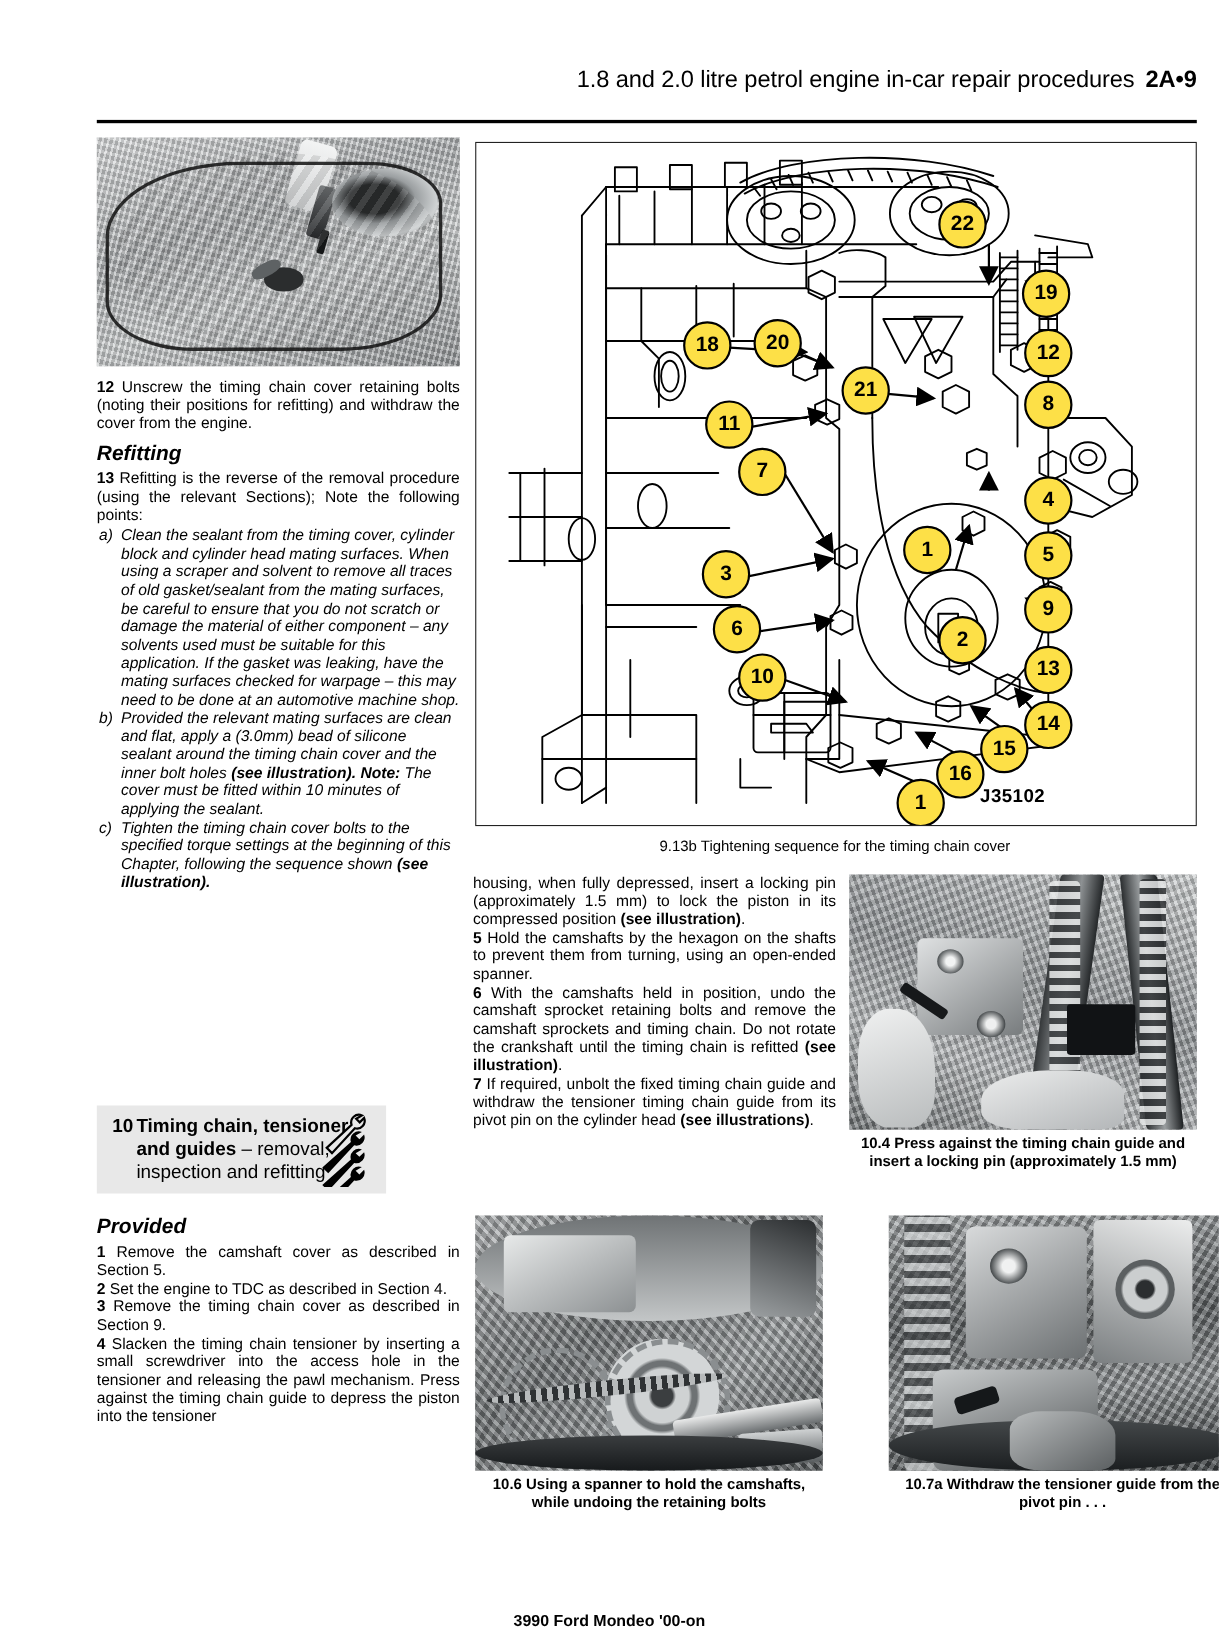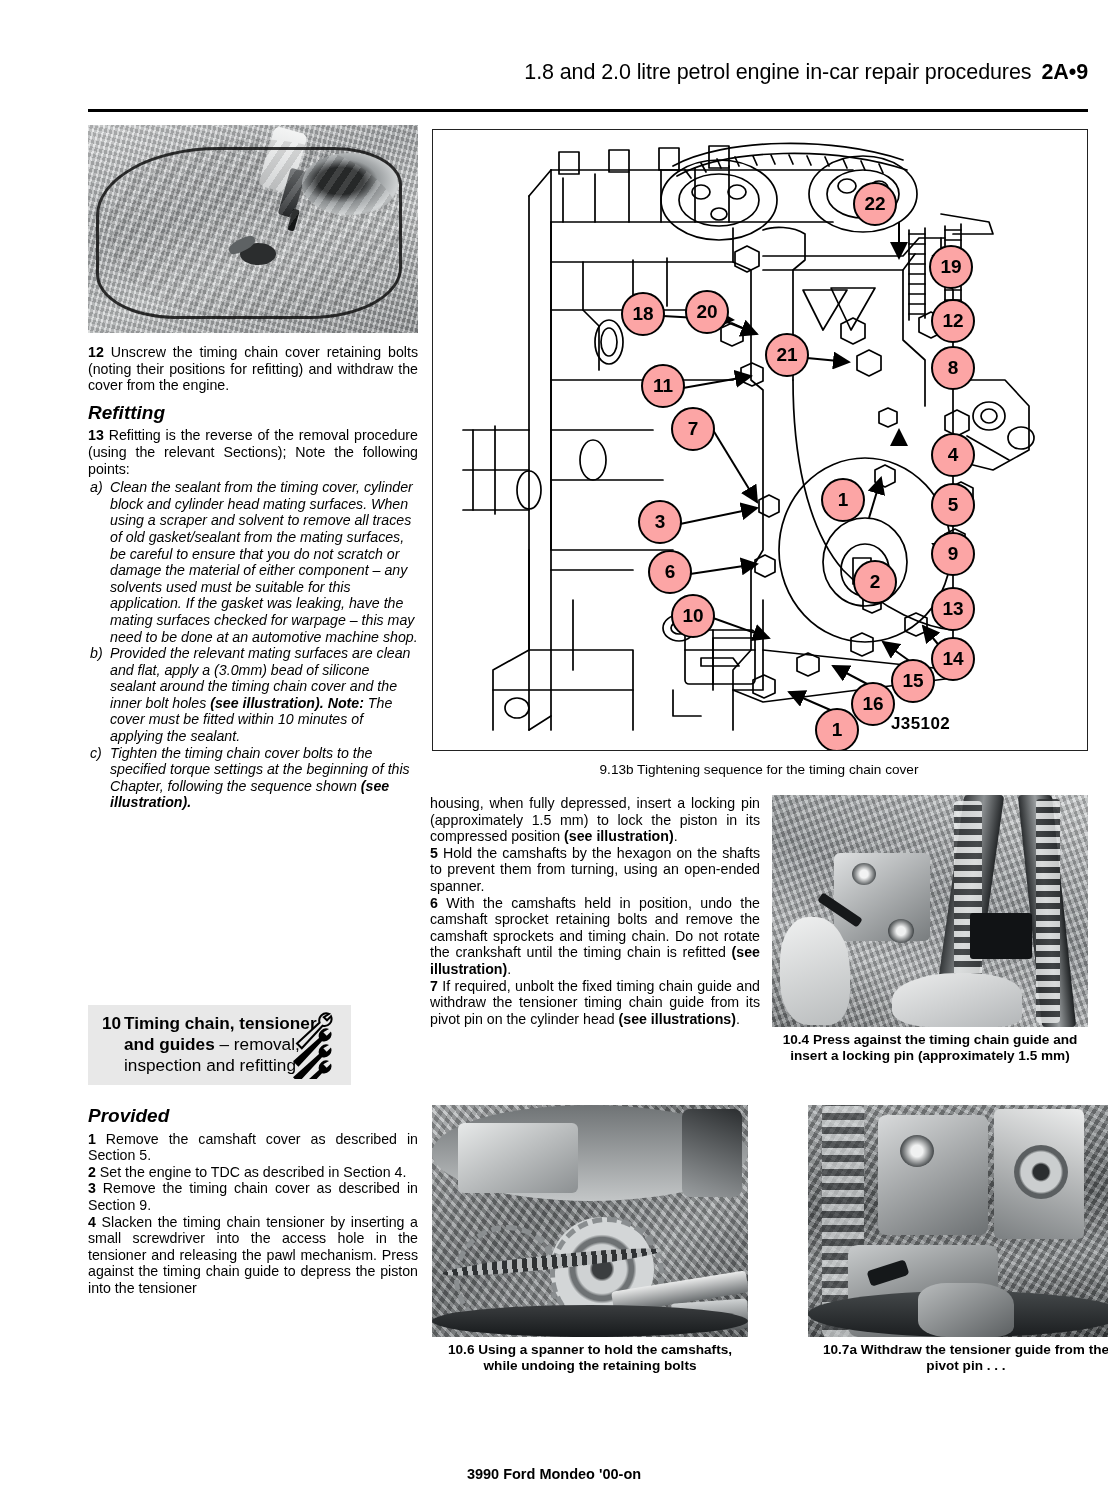--- a/index.html
+++ b/index.html
@@ -47,21 +47,21 @@
   #section-head .txt{display:inline-block;vertical-align:top;width:215px;}
   #spanner-icons{position:absolute;right:6px;top:6px;width:56px;height:68px;}
 
   
   #diagram-frame{position:absolute;left:432px;top:129px;width:654px;height:620px;
       border:1px solid #222;background:#fff;overflow:hidden;}
   #diagram-caption{position:absolute;left:432px;top:762px;width:654px;
       text-align:center;font-size:13.8px;font-weight:400;}
 
   .callout{position:absolute;border:2.4px solid #000;border-radius:50%;
-      background:#fca5a5;display:flex;align-items:center;justify-content:center;
+      background:#fde047;display:flex;align-items:center;justify-content:center;
       font-size:19px;font-weight:700;font-family:"Liberation Sans",sans-serif;}
   .callout.w{width:40px;height:40px;}
   #diag-code{position:absolute;font-size:17px;font-weight:700;letter-spacing:0.4px;}
 
   
   #footer{position:absolute;left:0;top:1466px;width:1108px;text-align:center;
       font-size:14.5px;font-weight:700;}
 
   
   .tex1{background:

